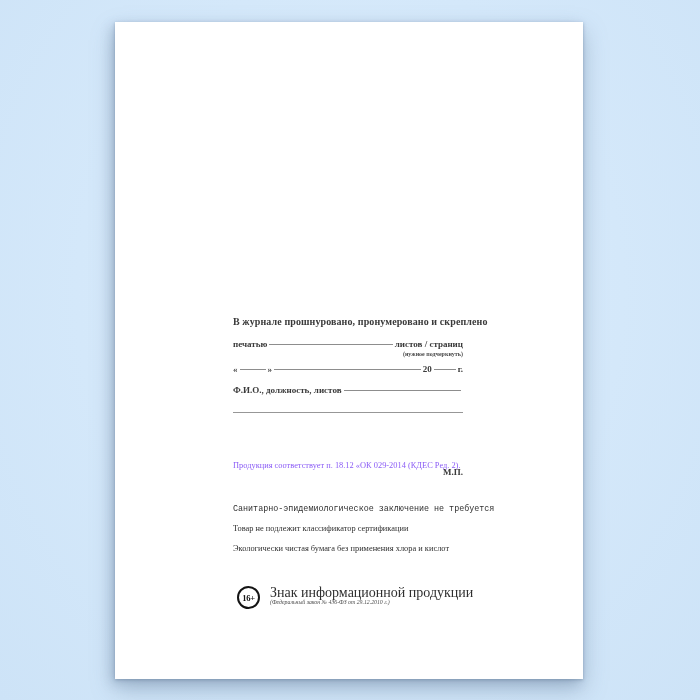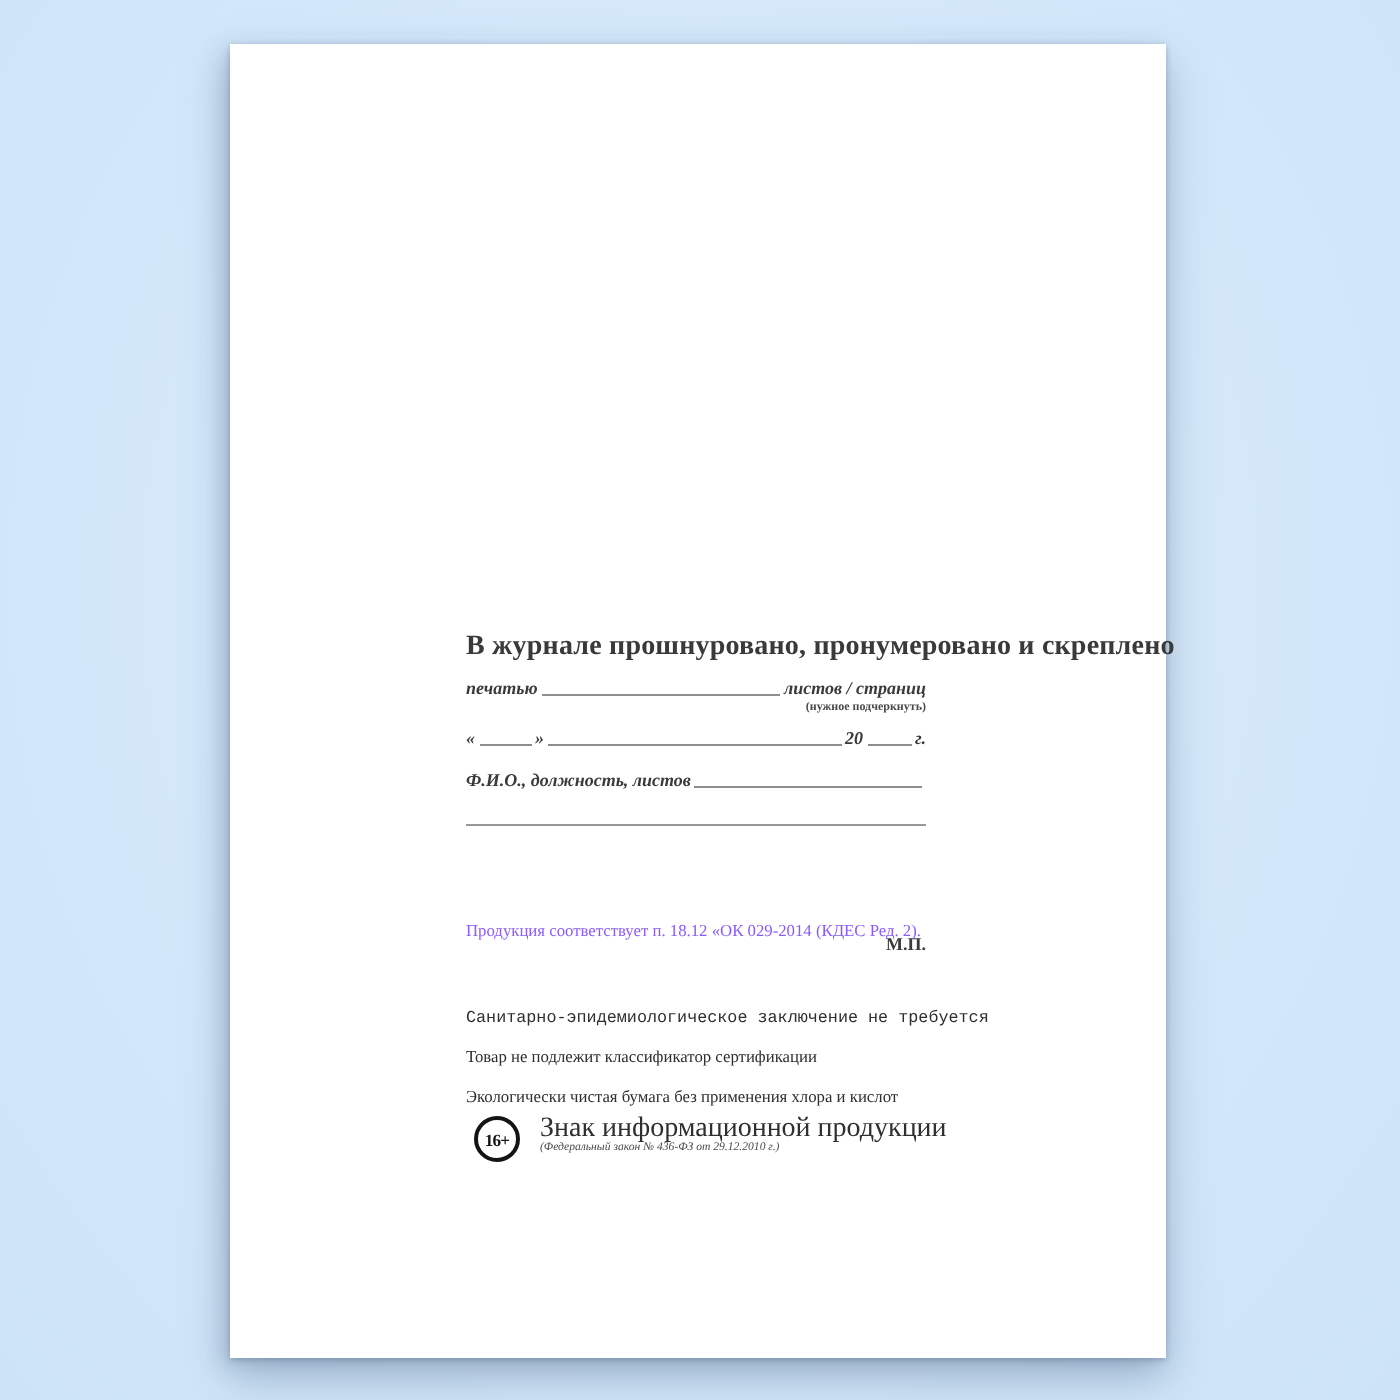--- a/index.html
+++ b/index.html
@@ -30,32 +30,31 @@
     left: 118px;
     top: 0;
     width: 230px;
     color: #3a3a3a;
   }
   .abs { position: absolute; left: 0; width: 100%; }
 
   
   .b-title {
     top: 294px;
-    font-size: 14px;
+    font-size: 10px;
     font-weight: 700;
     letter-spacing: 0.1px;
     white-space: nowrap;
   }
   .form-row {
     display: flex;
-    align-items: flex-end;
+    align-items: center;
     font-size: 9px;
     font-weight: 700;
     white-space: nowrap;
-    font-style: italic;
   }
   .row-seal  { top: 317px; }
   .row-note  { top: 329px; text-align: right; font-size: 6px; font-weight: 700; color: #4a4a4a; padding-right: 1px; }
   .row-date  { top: 342px; }
   .row-sign  { top: 363px; }
   .fill-line {
     flex: 1 1 auto;
     border-bottom: 1px solid #8d8d8d;
     height: 1px;
     margin: 0 2px 1px 2px;
@@ -87,21 +86,21 @@
   .cert-l1 { font-size: 8.4px; line-height: 11.5px; white-space: nowrap; }
   .cert-l2 { font-size: 7.8px; line-height: 11.5px; white-space: nowrap; }
   .cert-l3 { font-size: 8.4px; line-height: 11.5px; font-style: italic; white-space: nowrap; }
   .stmt { font-size: 8.4px; color: #2f2f2f; white-space: nowrap; }
   .stmt-1 { top: 482px; font-family: Liberation Mono, monospace; }
   .stmt-2 { top: 502px; }
   .stmt-3 { top: 522px; }
 
   
   .age-row {
-    top: 536px;
+    top: 564px;
     display: flex;
     align-items: flex-start;
     justify-content: space-between;
   }
   .age-badge {
     flex: 0 0 auto;
     width: 19px;
     height: 19px;
     border: 2.4px solid #141414;
     border-radius: 50%;

